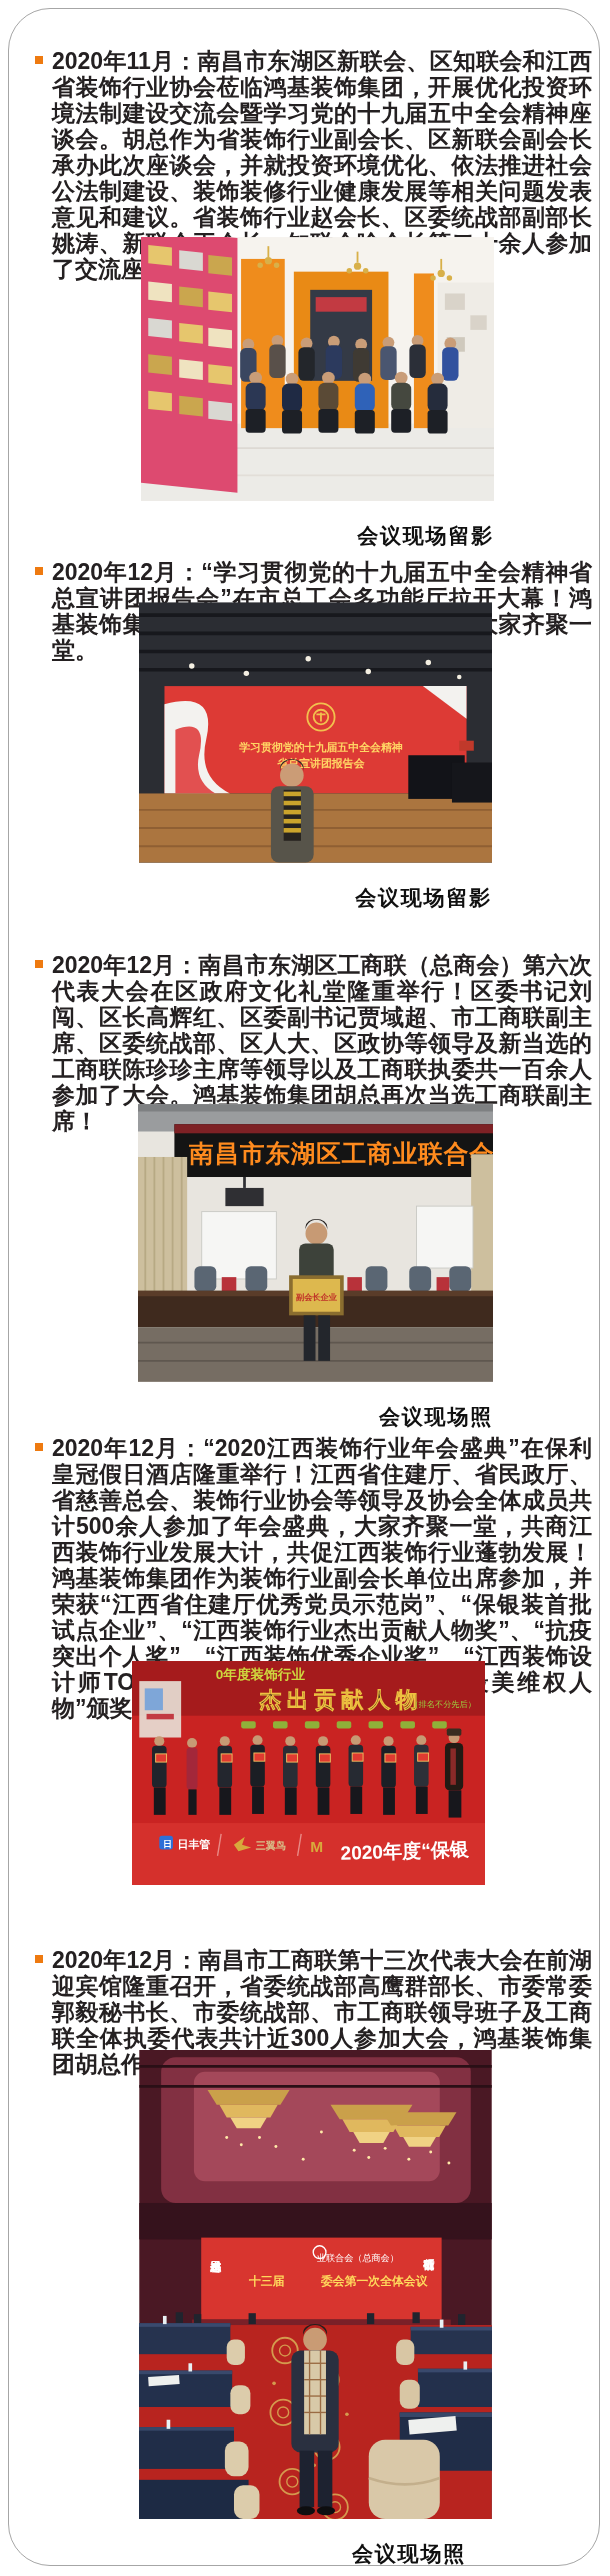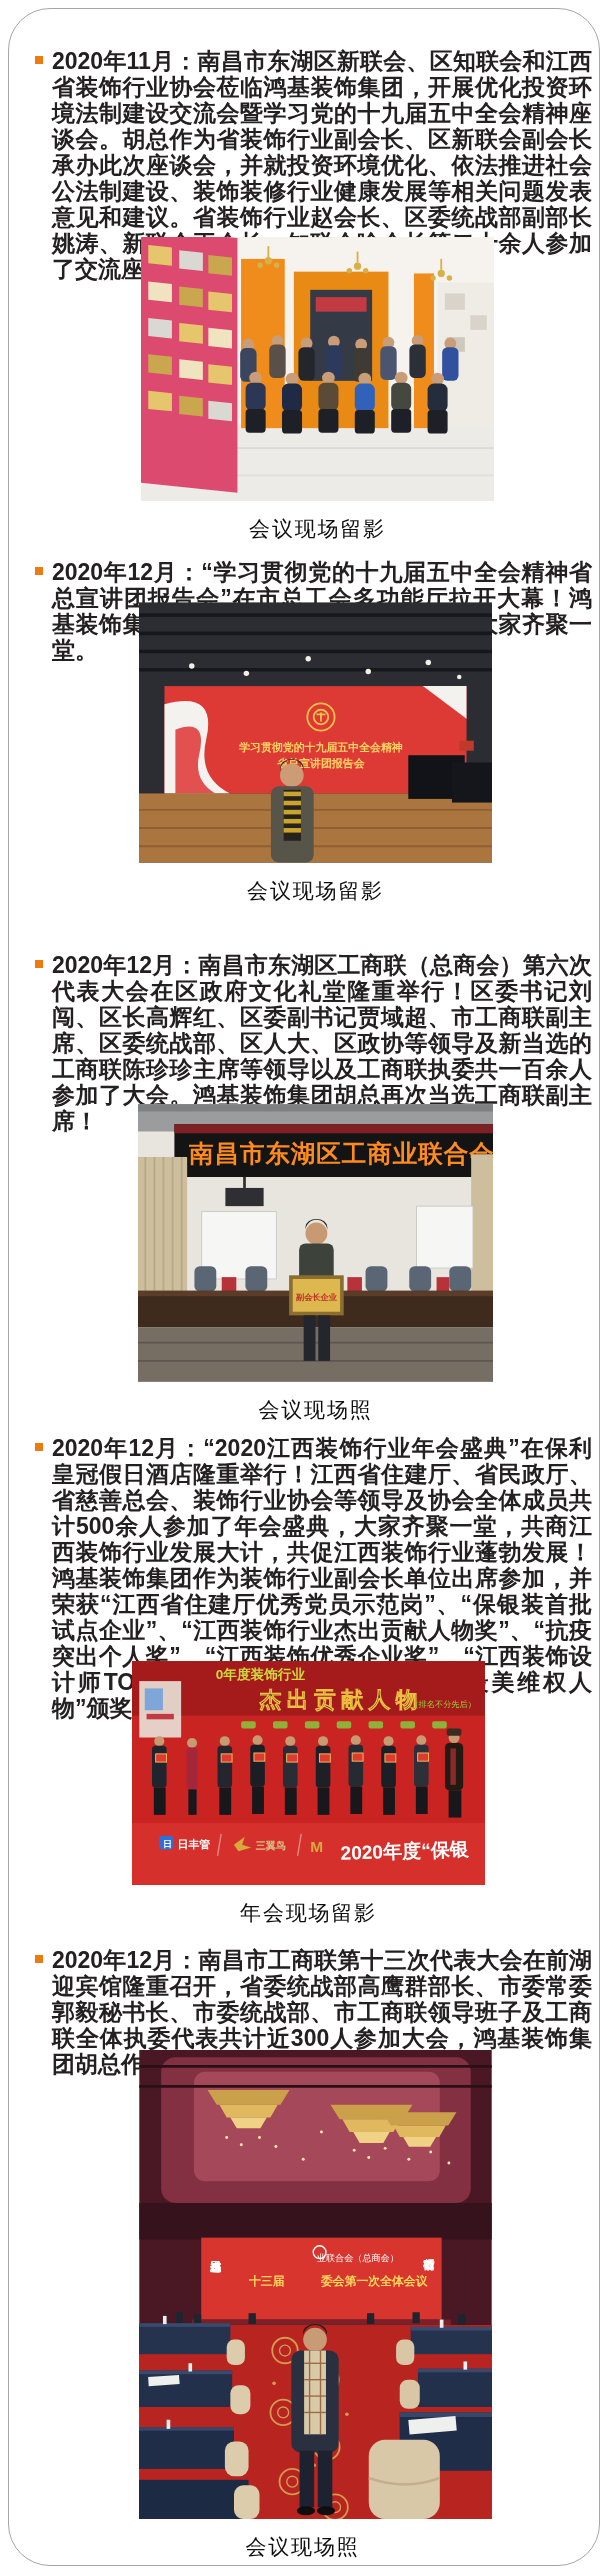--- a/index.html
+++ b/index.html
@@ -13,21 +13,21 @@
        font-size:23px;line-height:26px;font-weight:bold;color:#242021;
        text-align:justify;}
   .s1{top:48px}.s2{top:559px}.s3{top:952px}.s4{top:1435px}.s5{top:1947px}
   .fig{position:absolute;margin:0;display:block;}
   .fig svg{display:block;}
   .f1{left:141px;top:237px;width:353px}
   .f2{left:139px;top:602px;width:353px}
   .f3{left:138px;top:1104px;width:355px}
   .f4{left:132px;top:1661px;width:353px}
   .f5{left:139px;top:2050px;width:327px}
-  .cap{margin-top:14px;text-align:center;font-size:21px;font-weight:normal;
+  .cap{margin-top:21px;text-align:right;font-size:21px;font-weight:bold;
        color:#101010;letter-spacing:1.8px;}
 </style>
 </head>
 <body>
 
 <div class="card"></div>
 
 <section class="sec s1">
   <span class="bullet"></span>
   <p class="txt">2020年11月：南昌市东湖区新联会、区知联会和江西省装饰行业协会莅临鸿基装饰集团，开展优化投资环境法制建设交流会暨学习党的十九届五中全会精神座谈会。胡总作为省装饰行业副会长、区新联会副会长承办此次座谈会，并就投资环境优化、依法推进社会公法制建设、装饰装修行业健康发展等相关问题发表意见和建议。省装饰行业赵会长、区委统战部副部长姚涛、新联会王会长、知联会喻会长等二十余人参加了交流座谈会。</p>
@@ -325,21 +325,20 @@
     <rect x="30" y="192" width="15" height="15" rx="3" fill="#2e6fd8"></rect>
     <text x="34" y="204" font-size="10" font-weight="bold" fill="#ffffff">日</text>
     <text x="50" y="205" font-size="12" font-weight="bold" fill="#ffffff">日丰管</text>
     <line x1="98" y1="190" x2="94" y2="214" stroke="#e98a86" stroke-width="1.5"></line>
     <path d="M112,202 l12,-9 l-3,9 l10,3 l-14,4 Z" fill="#d8a93c"></path>
     <text x="136" y="206" font-size="11" font-weight="bold" fill="#d8c08a">三翼鸟</text>
     <line x1="186" y1="190" x2="182" y2="214" stroke="#e98a86" stroke-width="1.5"></line>
     <text x="196" y="210" font-size="17" font-weight="bold" fill="#d8a93c">M</text>
     <text x="300" y="216" font-size="21" font-weight="bold" fill="#ffffff" text-anchor="middle" transform="rotate(-2 300 216)">2020年度“保银</text>
   </svg>
-  <figcaption class="cap">年会现场留影</figcaption>
 </figure>
 
 <section class="sec s5">
   <span class="bullet"></span>
   <p class="txt">2020年12月：南昌市工商联第十三次代表大会在前湖迎宾馆隆重召开，省委统战部高鹰群部长、市委常委郭毅秘书长、市委统战部、市工商联领导班子及工商联全体执委代表共计近300人参加大会，鸿基装饰集团胡总作为南昌市工商联常委出席大会。</p>
 </section>
 <figure class="fig f5">
   <svg width="353" height="469" viewBox="0 0 387 515">
     <defs>
       <g id="ch5">

